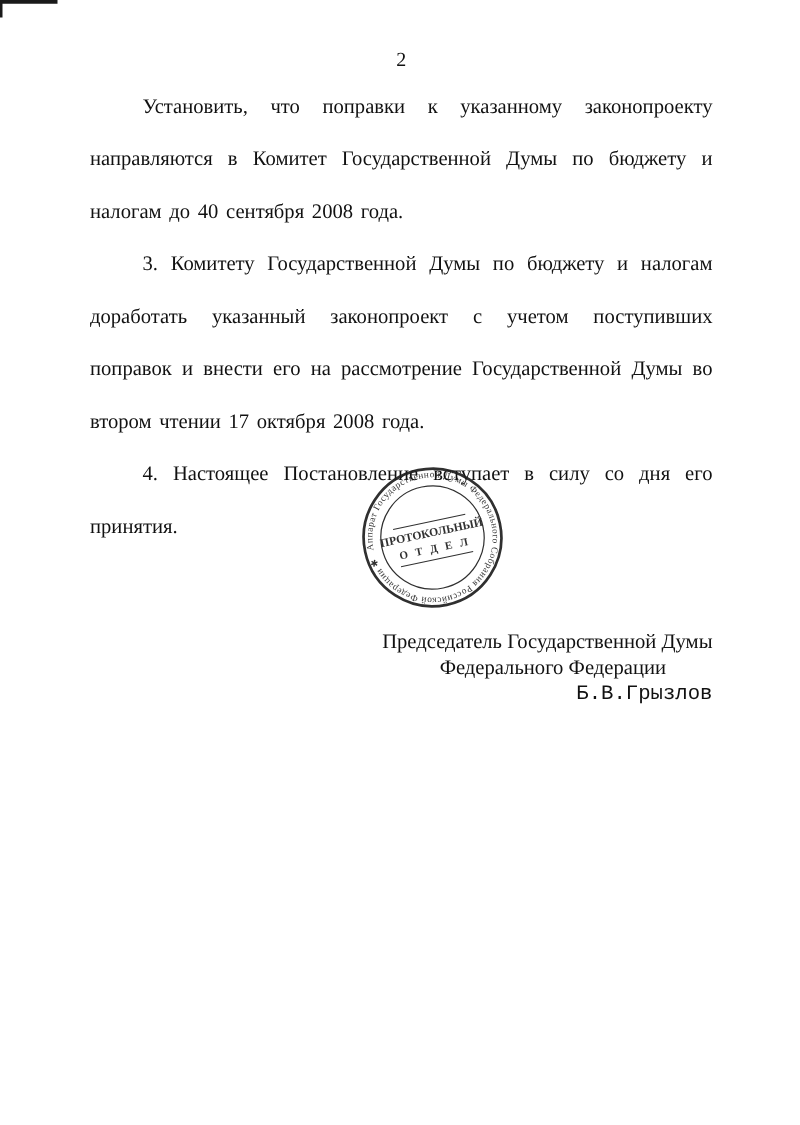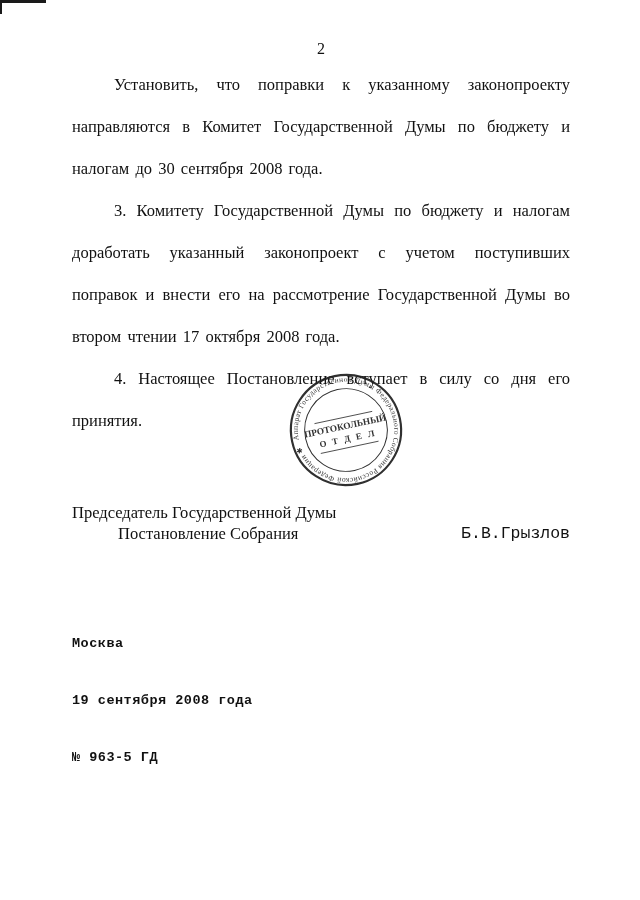--- a/index.html
+++ b/index.html
@@ -36,20 +36,21 @@
     text-indent: 42px;
     word-spacing: 2px;
   }
   .signature-block {
     display: flex;
     justify-content: space-between;
     align-items: flex-end;
     margin-top: 60px;
     font-size: 16.5px;
     line-height: 21px;
+    flex-direction: column;
   }
   .sig-left .sig-indent {
     padding-left: 46px;
   }
   .sig-name {
     white-space: nowrap;
     font-family: Liberation Mono, monospace;
   }
   .stamp {
     position: absolute;
@@ -88,39 +89,34 @@
 
 <div class="page">
 
   <div class="scan-edge-top"></div>
   <div class="scan-edge-left"></div>
 
   <div class="content">
 
     <div class="page-number">2</div>
 
-    <p class="body-para">Установить, что поправки к указанному законопроекту направляются в Комитет Государственной Думы по бюджету и налогам до 30 сентября 2008 года.</p>
+    <p class="body-para">Установить, что поправки к указанному законопроекту направляются в Комитет Государственной Думы по бюджету и налогам до 40 сентября 2008 года.</p>
 
     <p class="body-para">3. Комитету Государственной Думы по бюджету и налогам доработать указанный законопроект с учетом поступивших поправок и внести его на рассмотрение Государственной Думы во втором чтении 17 октября 2008 года.</p>
 
     <p class="body-para">4. Настоящее Постановление вступает в силу со дня его принятия.</p>
 
     <div class="signature-block">
       <div class="sig-left">
         <div>Председатель Государственной Думы</div>
-        <div class="sig-indent">Постановление Собрания</div>
+        <div class="sig-indent">Федерального Федерации</div>
       </div>
       <div class="sig-name">Б.В.Грызлов</div>
     </div>
 
-    <div class="footer-block">
-      <div>Москва</div>
-      <div>19 сентября 2008 года</div>
-      <div>№ 963-5 ГД</div>
-    </div>
 
   </div>
 
   <div class="stamp">
     <svg viewBox="0 0 120 120" width="120" height="118" xmlns="http://www.w3.org/2000/svg">
       <defs>
         <path id="ring-path" d="M 60,60 m -49,0 a 49,49 0 1,1 98,0 a 49,49 0 1,1 -98,0"></path>
       </defs>
       <circle cx="60" cy="60" r="56" fill="none" stroke="#1f1f1f" stroke-width="2.2"></circle>
       <circle cx="60" cy="60" r="42" fill="none" stroke="#1f1f1f" stroke-width="1"></circle>

